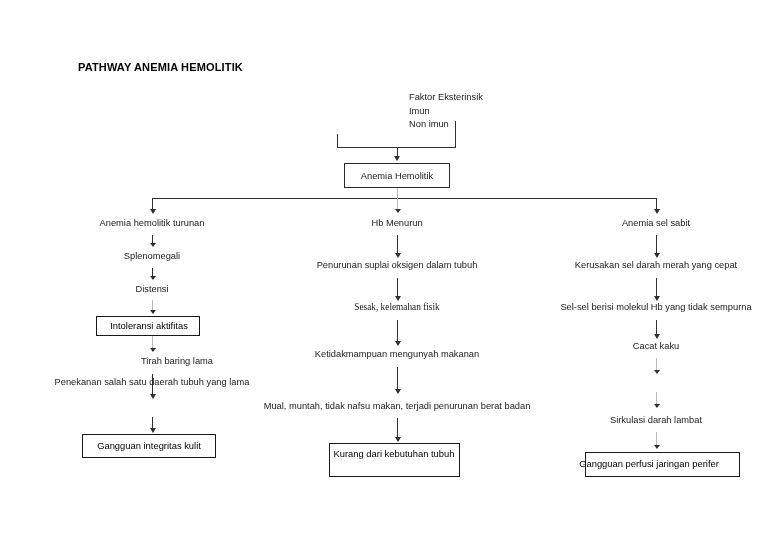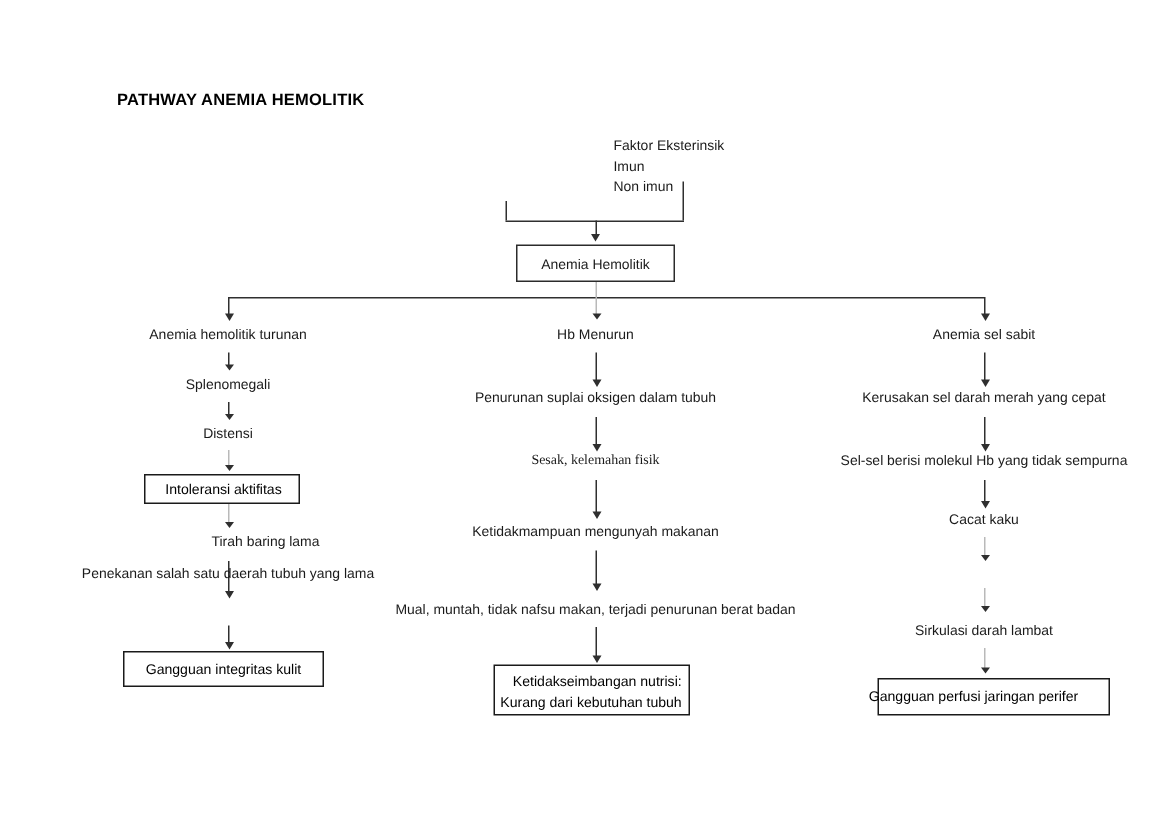--- a/index.html
+++ b/index.html
@@ -180,21 +180,20 @@
   <div class="node-text centered" style="left:397px; top:348px;">Ketidakmampuan mengunyah makanan</div>
   <div class="vline" style="left:397px; top:367px; height:24px;"></div>
   <div class="arrowhead" style="left:397.5px; top:389px;"></div>
 
   <div class="node-text centered" style="left:397px; top:400px;">Mual, muntah, tidak nafsu makan, terjadi penurunan berat badan</div>
   <div class="vline" style="left:397px; top:418px; height:22px;"></div>
   <div class="arrowhead" style="left:397.5px; top:437px;"></div>
 
   <div class="dx-box" style="left:329px; top:443px; width:131px; height:34px;"></div>
   <div class="dx-label" style="left:394px; top:447px;">
-    <div>Ketidakseimbangan nutrisi:</div>
     <div>Kurang dari kebutuhan tubuh</div>
   </div>
 
   <div class="node-text centered" style="left:656px; top:217px;">Anemia sel sabit</div>
   <div class="vline" style="left:656px; top:235px; height:20px;"></div>
   <div class="arrowhead" style="left:656.5px; top:253px;"></div>
 
   <div class="node-text centered" style="left:656px; top:259px;">Kerusakan sel darah merah yang cepat</div>
   <div class="vline" style="left:656px; top:278px; height:20px;"></div>
   <div class="arrowhead" style="left:656.5px; top:296px;"></div>

